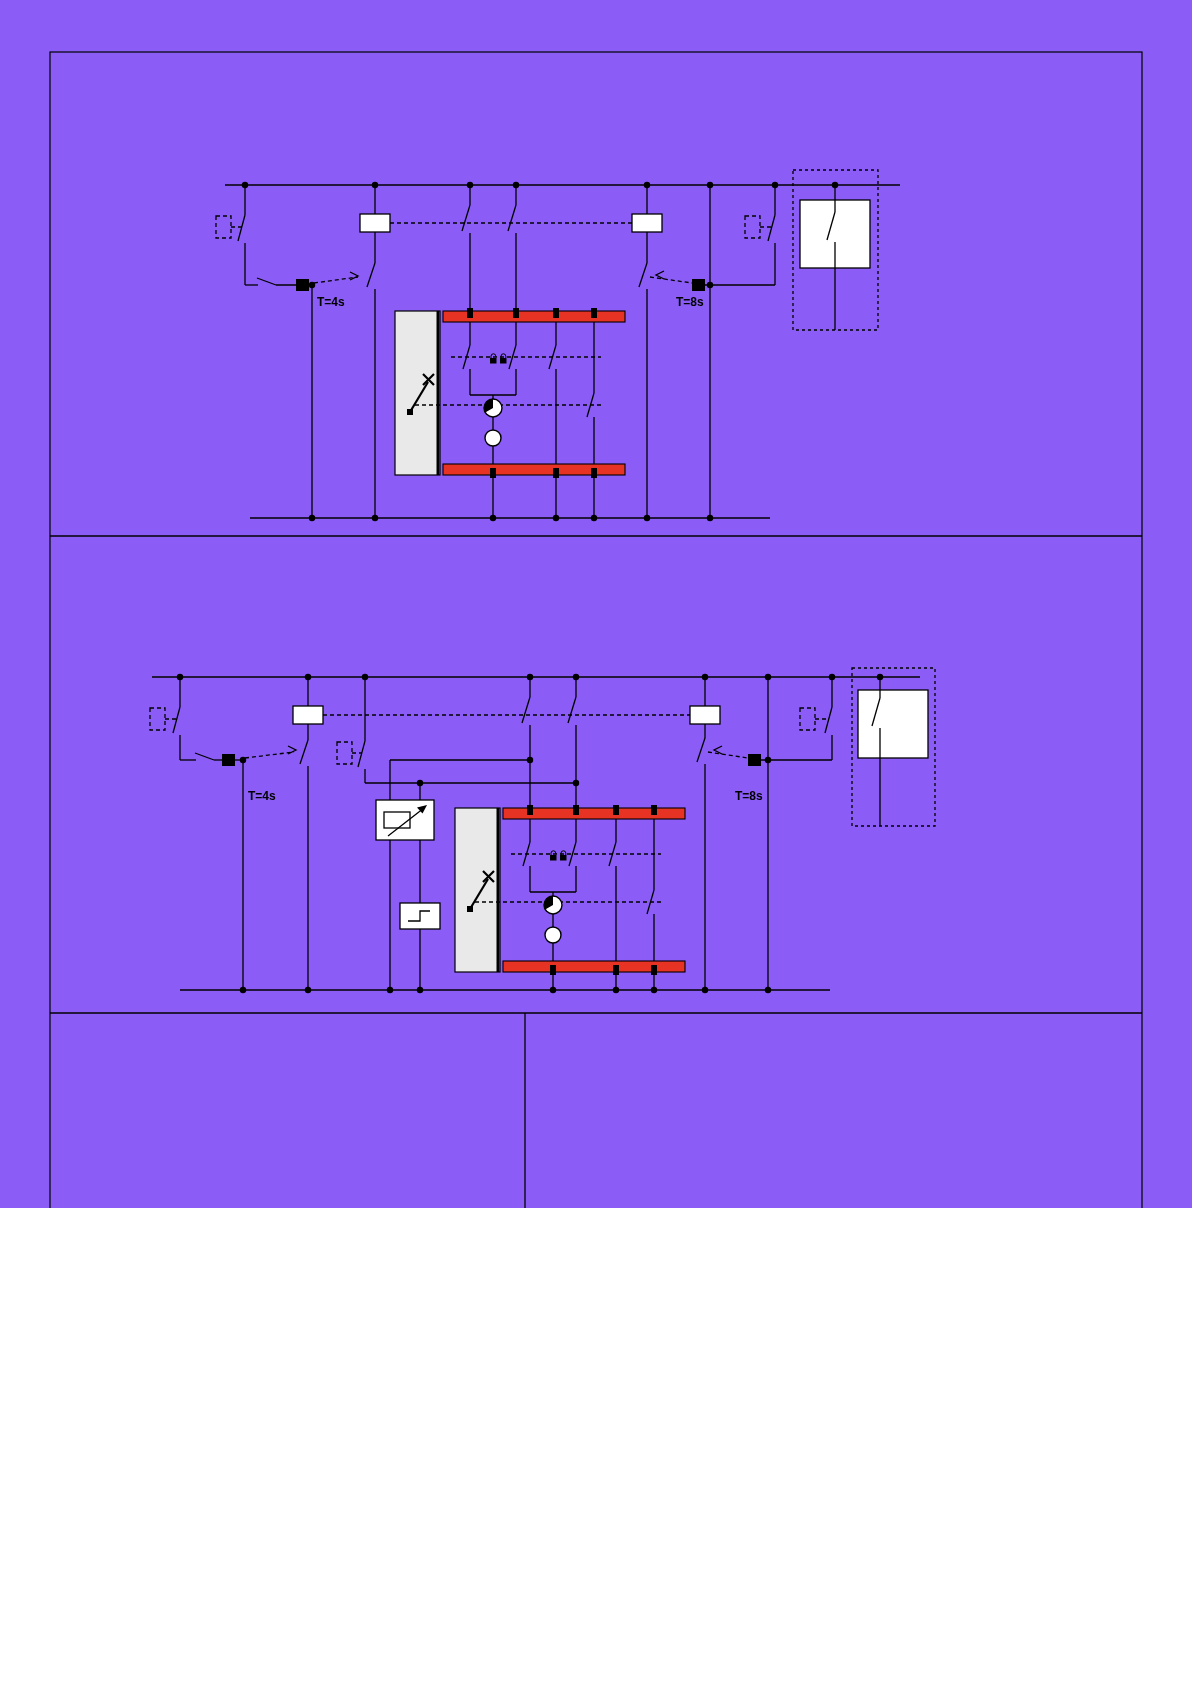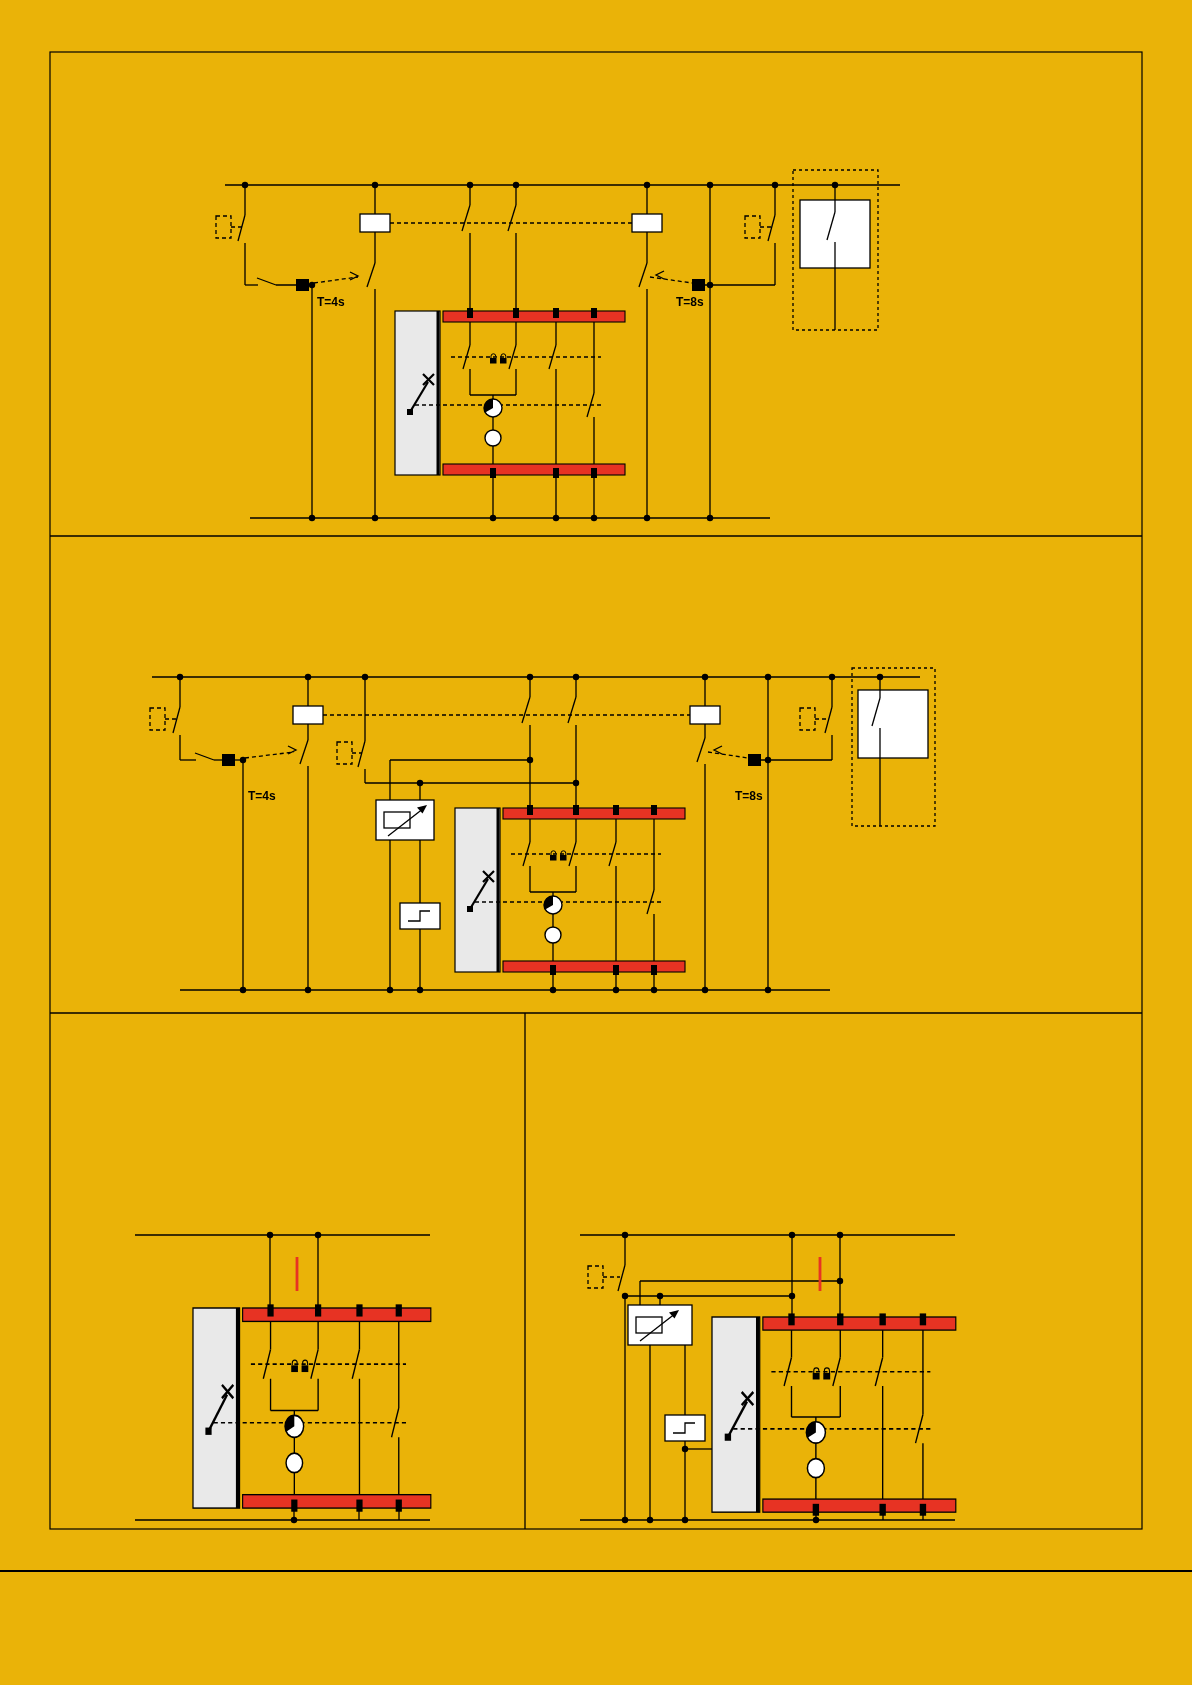--- a/index.html
+++ b/index.html
@@ -1,16 +1,16 @@
 <!DOCTYPE html>
 <html><head>
 <meta charset="utf-8">
 <style>
   html,body{margin:0;padding:0;background:#ffffff;}
-  .page{position:relative;width:1192px;height:1685px;background:#eab308;overflow:hidden;}
+  .page{position:relative;width:1192px;height:1208px;background:#8b5cf6;overflow:hidden;}
   svg{display:block;}
   .w{stroke:#000;stroke-width:1.3;fill:none;}
   .bus{stroke:#000;stroke-width:1.7;fill:none;}
   .w2{stroke:#000;stroke-width:2.2;fill:none;}
   .thick{stroke:#000;stroke-width:3;fill:none;}
   .d{stroke-dasharray:4 3;}
   .dd{stroke-dasharray:3 3;}
   .dot{fill:#000;stroke:none;}
   .blk{fill:#000;stroke:none;}
   .box{fill:#fff;stroke:#000;stroke-width:1.3;}

